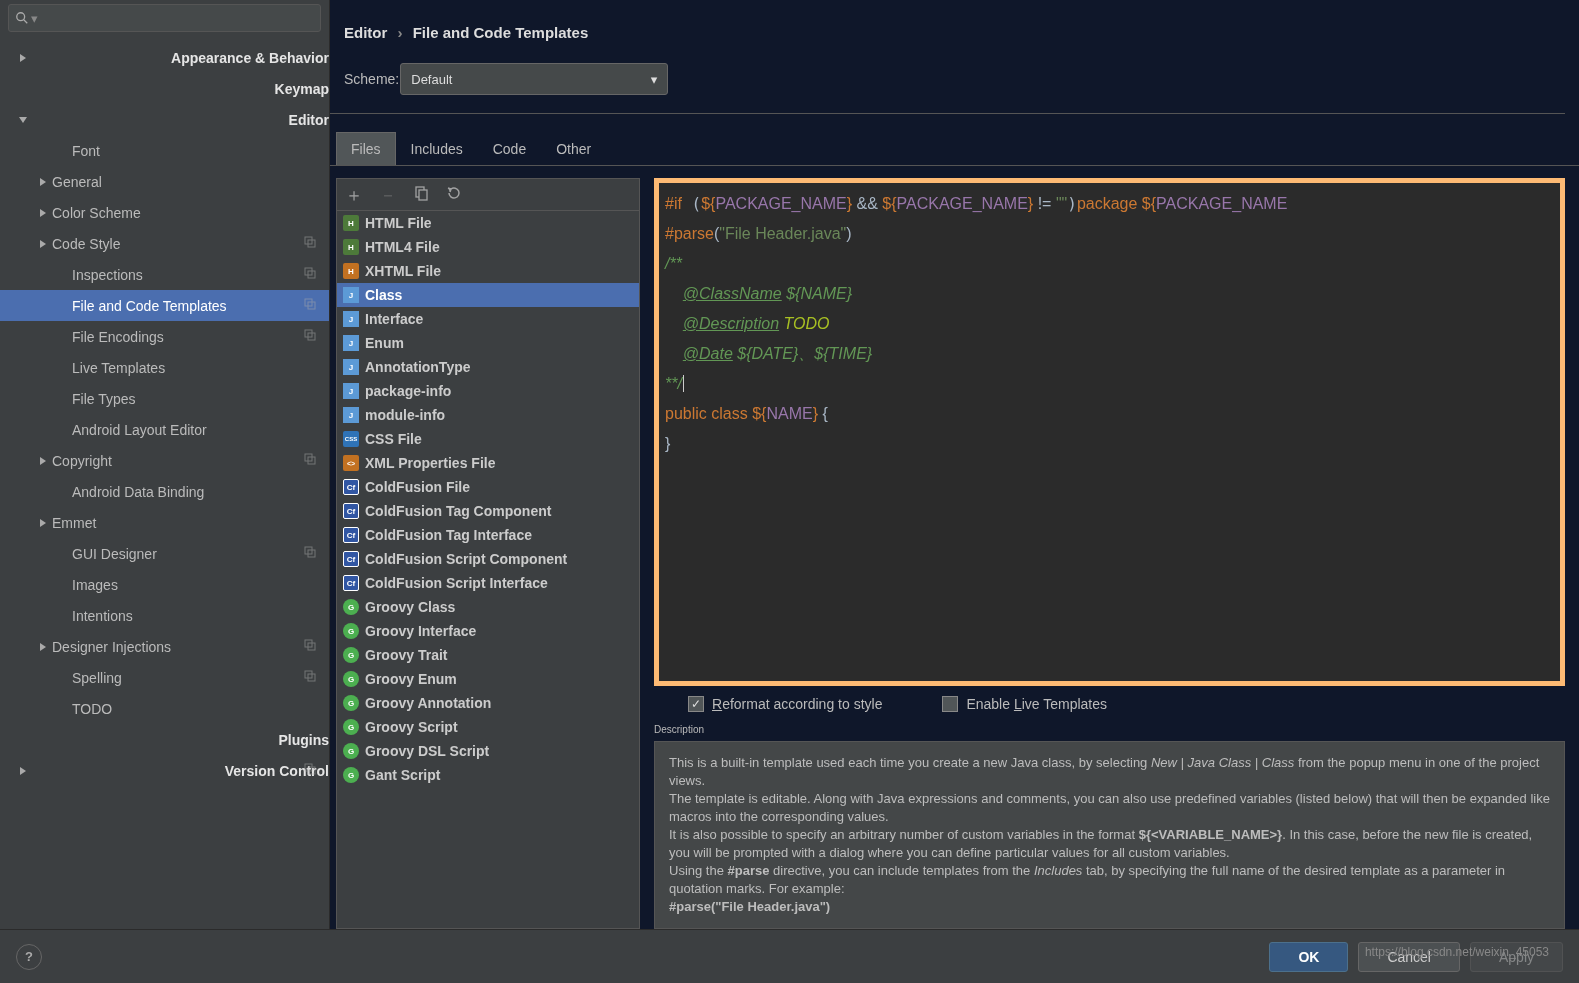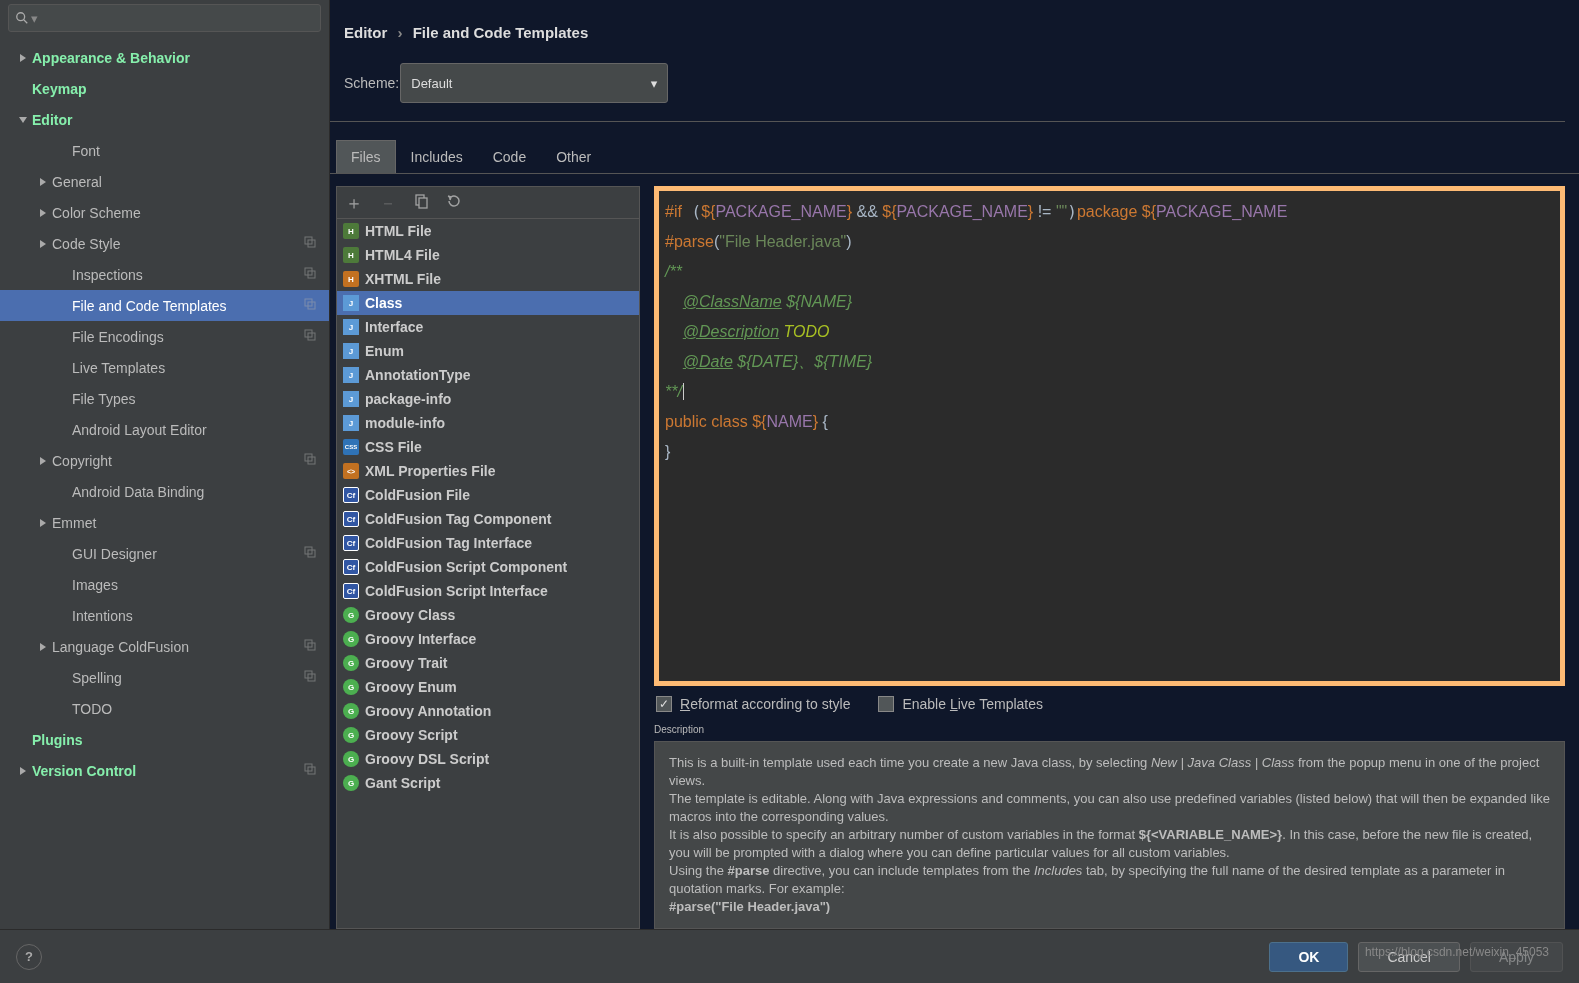--- a/index.html
+++ b/index.html
@@ -6,35 +6,35 @@
 body { background: #3c3f41; color: #bbb; font-size: 13px; width: 1579px; height: 983px; overflow: hidden; display: flex; flex-direction: column; }
 .main-area { display: flex; flex: 1; overflow: hidden; }
 
 
 .sidebar { width: 330px; background: #3c3f41; border-right: 1px solid #2b2b2b; display: flex; flex-direction: column; }
 .search-box { margin: 4px 8px; height: 28px; background: #45494a; border: 1px solid #555; border-radius: 3px; display: flex; align-items: center; padding: 0 6px; }
 .search-box svg { width: 14px; height: 14px; }
 .tree { flex: 1; overflow-y: auto; padding-top: 6px; }
 .tree-row { display: flex; align-items: center; height: 31px; padding-left: 8px; cursor: pointer; color: #bbb; font-size: 14px; position: relative; }
 .tree-row.selected { background: #4b6eaf; color: #fff; }
-.tree-row.bold { font-weight: 600; color: #86efac; }
+.tree-row.bold { font-weight: 600; color: #e5e5e5; justify-content: space-between; }
 .tree-arrow { width: 18px; display: inline-flex; justify-content: center; }
 .tree-arrow svg { width: 10px; height: 10px; }
 .tree-indent-0 { padding-left: 14px; }
 .tree-indent-1 { padding-left: 34px; }
 .tree-indent-2 { padding-left: 54px; }
 .tree-badge { position: absolute; right: 12px; opacity: .5; }
 
 
 .right { flex: 1; display: flex; flex-direction: column; background: #0f172a; padding: 12px 0 0 0; overflow: hidden; }
 .breadcrumb { padding: 12px 14px 8px 14px; font-size: 15px; color: #ddd; font-weight: 600; }
 .breadcrumb .sep { color: #888; padding: 0 6px; }
 .scheme-row { display: flex; align-items: center; padding: 14px 14px 18px 14px; gap: 1px; border-bottom: 1px solid #555; margin: 0 14px 0 0; }
 .scheme-label { color: #bbb; font-size: 14px; }
-.scheme-select { width: 268px; height: 40px; background: #45494a; border: 1px solid #666; color: #ddd; padding: 0 10px; display: flex; align-items: center; justify-content: space-between; border-radius: 3px; }
+.scheme-select { width: 268px; height: 32px; background: #45494a; border: 1px solid #666; color: #ddd; padding: 0 10px; display: flex; align-items: center; justify-content: space-between; border-radius: 3px; }
 
 .tabs { display: flex; margin: 18px 0 0 0; border-bottom: 1px solid #555; padding-left: 6px; }
 .tab { padding: 8px 14px; color: #bbb; cursor: pointer; font-size: 14px; border: 1px solid transparent; border-bottom: none; }
 .tab.active { background: #515658; border-color: #666; }
 
 .sub-content { display: flex; flex: 1; overflow: hidden; padding: 12px 14px 0 6px; gap: 14px; }
 
 
 .tpl-panel { width: 304px; display: flex; flex-direction: column; border: 1px solid #555; background: #3c3f41; }
 .tpl-toolbar { display: flex; align-items: center; height: 32px; padding: 0 8px; gap: 16px; border-bottom: 1px solid #555; }
@@ -56,21 +56,21 @@
 .editor-panel { flex: 1; display: flex; flex-direction: column; overflow: hidden; }
 .code { flex: 1; background: #2b2b2b; border: 5px solid #fdba74; font-family: 'Consolas', monospace; font-size: 16px; line-height: 30px; padding: 6px 6px; overflow: auto; white-space: pre; color: #a9b7c6; }
 .c-kw { color: #cc7832; }
 .c-var { color: #9876aa; }
 .c-brace { color: #cc7832; }
 .c-str { color: #6a8759; }
 .c-cmt { color: #629755; font-style: italic; }
 .c-tag { color: #629755; font-style: italic; text-decoration: underline; }
 .c-todo { color: #a8c023; font-style: italic; }
 .check-row { display: flex; align-items: center; gap: 28px; padding: 10px 2px; }
-.check-row label { display: flex; align-items: center; gap: 8px; font-size: 14px; }
+.check-row label { display: flex; align-items: center; gap: 8px; font-size: 14px; margin-left: 32px; }
 .checkbox { width: 16px; height: 16px; border: 1px solid #888; background: #515658; display: inline-flex; align-items: center; justify-content: center; }
 .checkbox.checked::after { content: '✓'; color: #ddd; font-size: 12px; }
 .desc-label { font-size: 10px; padding: 2px 0 6px 0; color: #bbb; }
 .desc-box { border: 1px solid #555; background: #444748; padding: 12px 14px; font-size: 13px; line-height: 18px; color: #bdbdbd; overflow-y: auto; max-height: 196px; }
 .desc-box i { font-style: italic; }
 .desc-box b { font-weight: 700; }
 
 
 .footer { height: 54px; display: flex; align-items: center; padding: 0 16px; border-top: 1px solid #2b2b2b; background: #3c3f41; }
 .help-btn { width: 26px; height: 26px; border: 1px solid #666; border-radius: 50%; display: flex; align-items: center; justify-content: center; color: #aaa; font-weight: 700; cursor: pointer; }
@@ -225,21 +225,21 @@
         <div class="tree-row tree-indent-2">
           <span class="tree-arrow"></span>
           <span>Intentions</span>
         </div>
         <div class="tree-row tree-indent-1">
           <span class="tree-arrow">
             <svg viewBox="0 0 10 10">
               <path d="M2 1 L8 5 L2 9 Z" fill="#aaa"></path>
             </svg>
           </span>
-          <span>Language ColdFusion</span>
+          <span>Designer Injections</span>
           <span class="tree-badge"><svg width="14" height="14" viewBox="0 0 14 14" fill="none" stroke="#aaa">
               <rect x="2" y="2" width="7" height="7"></rect>
               <rect x="5" y="5" width="7" height="7"></rect>
             </svg></span>
         </div>
         <div class="tree-row tree-indent-2">
           <span class="tree-arrow"></span>
           <span>Spelling</span>
           <span class="tree-badge"><svg width="14" height="14" viewBox="0 0 14 14" fill="none" stroke="#aaa">
               <rect x="2" y="2" width="7" height="7"></rect>

